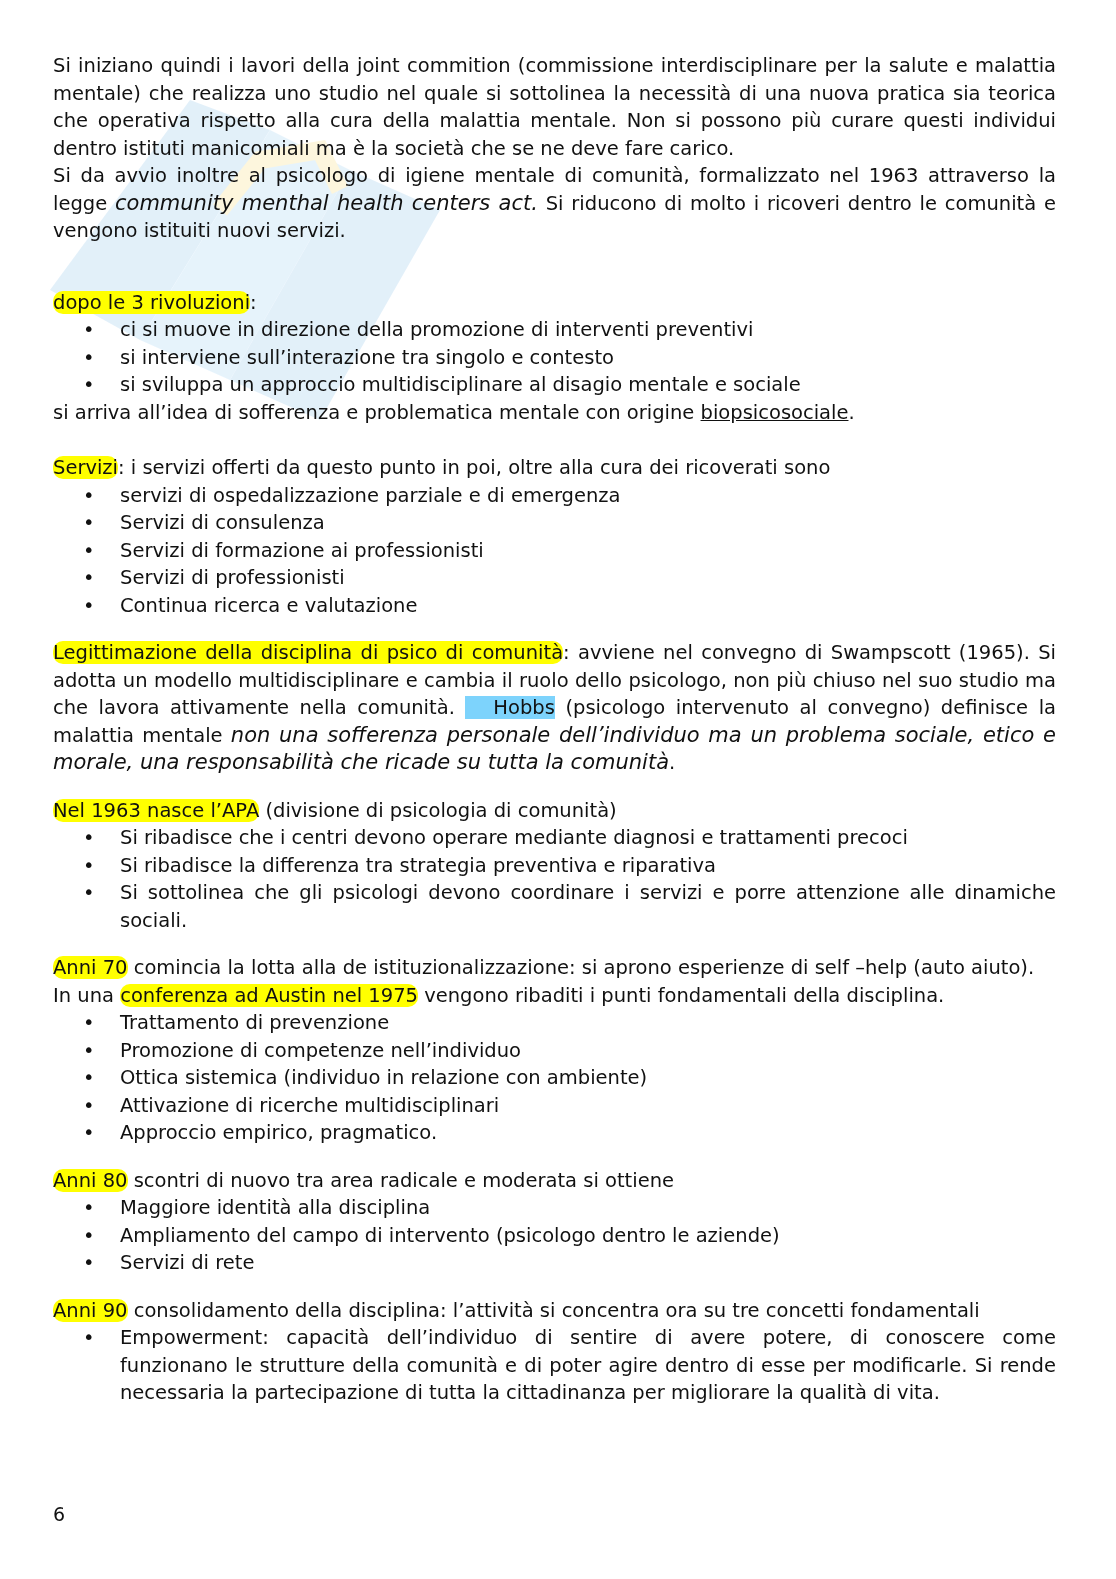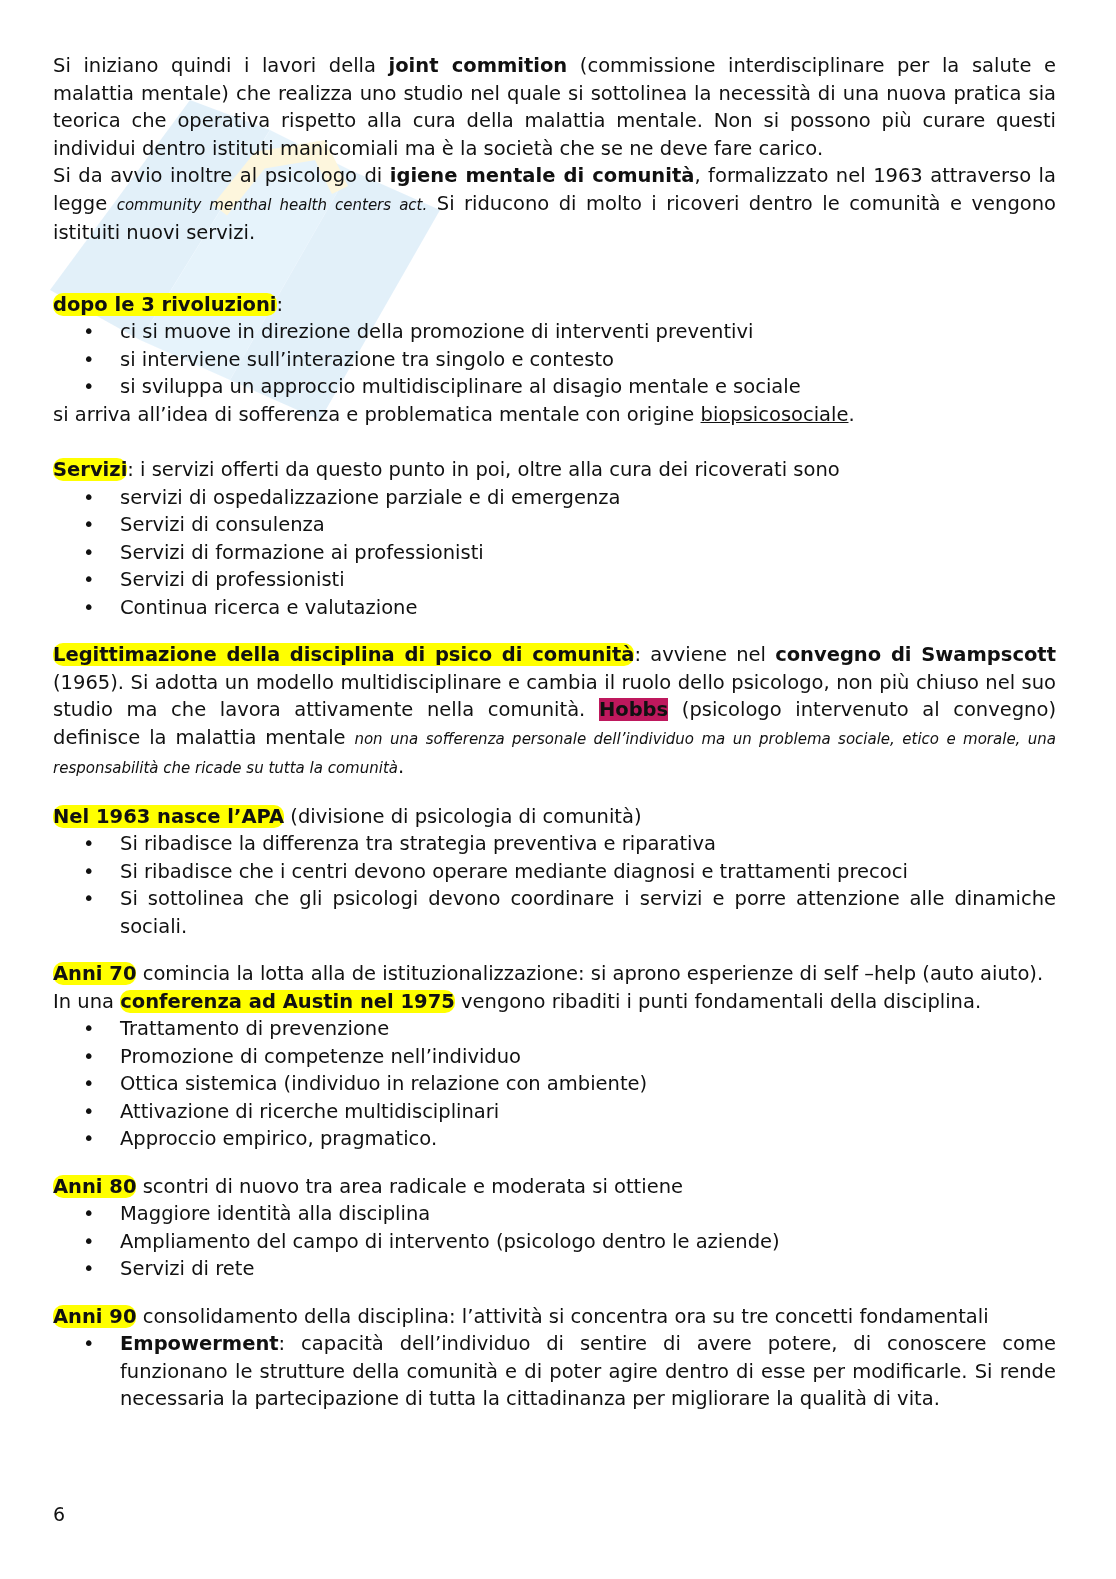--- a/index.html
+++ b/index.html
@@ -10,23 +10,23 @@
   .watermark {
     position: absolute; left: 20px; top: 40px; width: 460px; height: 400px;
     pointer-events: none; opacity: 0.13;
   }
   .page {
     position: absolute; left: 53px; top: 52px; width: 1003px;
     font-size: 19.5px; line-height: 27.5px;
   }
   p { margin: 0; text-align: justify; }
   .hl-y { background: #ffff00; border-radius: 10px; }
-  .hl-g { background: #be185d; }
-  b { font-weight: bold; margin-top: 48px; }
-  i { font-style: italic; font-size: 15px; }
+  .hl-g { background: #7dd3fc; padding-left: 28px; }
+  b { font-weight: normal; margin-top: 48px; }
+  i { font-style: italic; font-size: 21px; }
   u { text-decoration: underline; }
   ul { list-style: none; margin: 0; padding: 0; }
   ul li { position: relative; padding-left: 67px; text-align: justify; }
   ul li::before {
     content: "•"; position: absolute; left: 30px; top: 0;
   }
   .gap-l { height: 44px; }
   .gap-m { height: 28px; }
   .gap-s { height: 20px; }
   .pagenum {
@@ -70,22 +70,22 @@
   </ul>
 
   <div class="gap-s"></div>
 
   <p><b class="hl-y">Legittimazione della disciplina di psico di comunità</b><span>: avviene nel </span><b>convegno di Swampscott</b><span> (1965). Si adotta un modello multidisciplinare e cambia il ruolo dello psicologo, non più chiuso nel suo studio ma che lavora attivamente nella comunità. </span><b class="hl-g">Hobbs</b><span> (psicologo intervenuto al convegno) definisce la malattia mentale </span><i>non una sofferenza personale dell’individuo ma un problema sociale, etico e morale, una responsabilità che ricade su tutta la comunità</i><span>.</span></p>
 
   <div class="gap-s"></div>
 
   <p><b class="hl-y">Nel 1963 nasce l’APA</b><span> (divisione di psicologia di comunità)</span></p>
   <ul>
+    <li>Si ribadisce che i centri devono operare mediante diagnosi e trattamenti precoci</li>
     <li>Si ribadisce la differenza tra strategia preventiva e riparativa</li>
-    <li>Si ribadisce che i centri devono operare mediante diagnosi e trattamenti precoci</li>
     <li>Si sottolinea che gli psicologi devono coordinare i servizi e porre attenzione alle dinamiche sociali.</li>
   </ul>
 
   <div class="gap-s"></div>
 
   <p><b class="hl-y">Anni 70</b><span> comincia la lotta alla de istituzionalizzazione: si aprono esperienze di self –help (auto aiuto).</span></p>
   <p><span>In una </span><b class="hl-y">conferenza ad Austin nel 1975</b><span> vengono ribaditi i punti fondamentali della disciplina.</span></p>
   <ul>
     <li>Trattamento di prevenzione</li>
     <li>Promozione di competenze nell’individuo</li>

